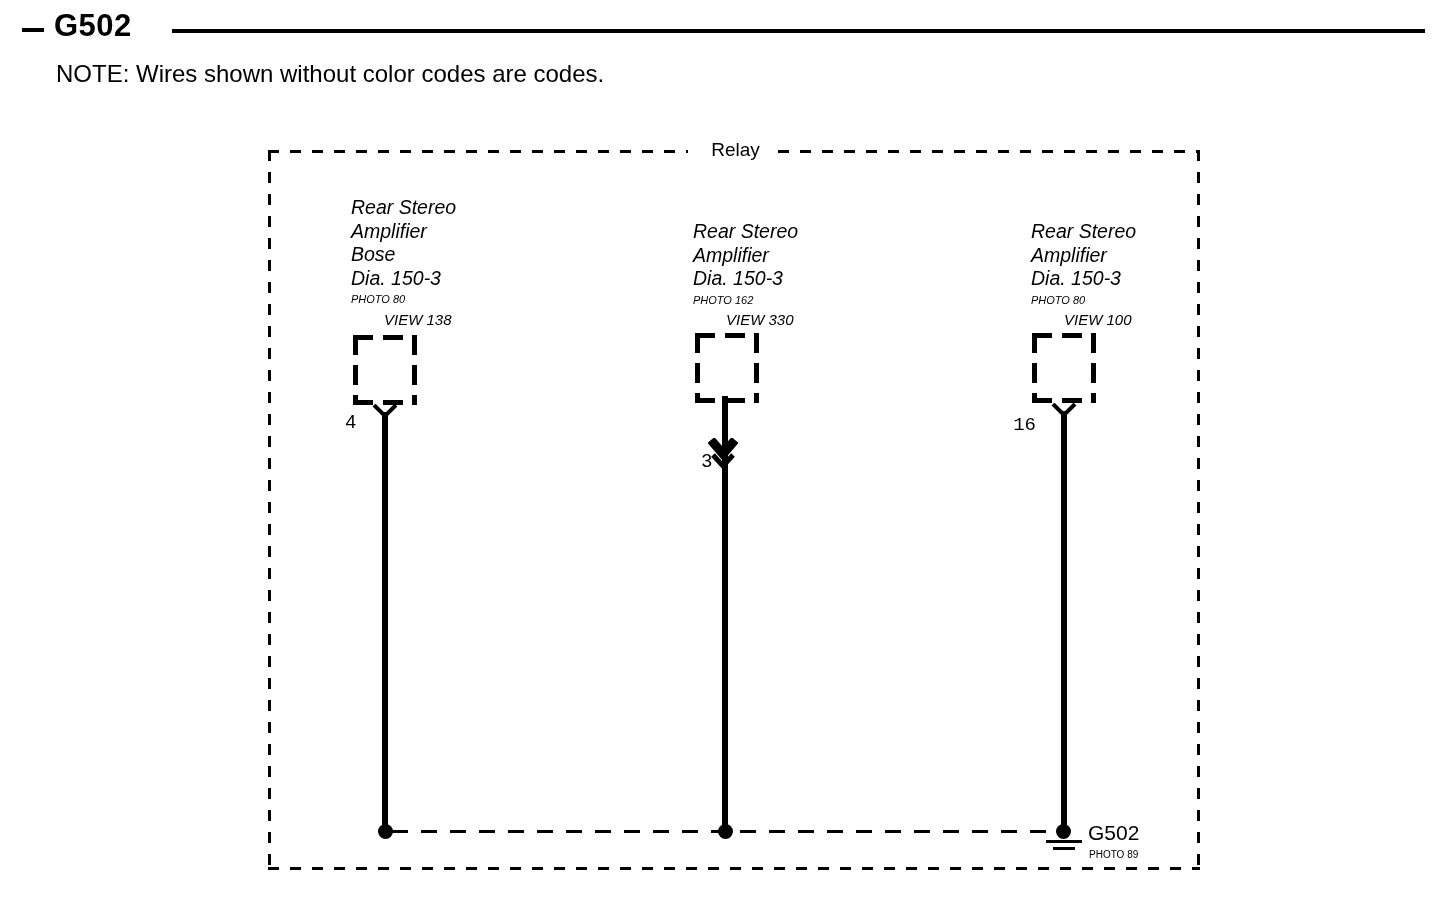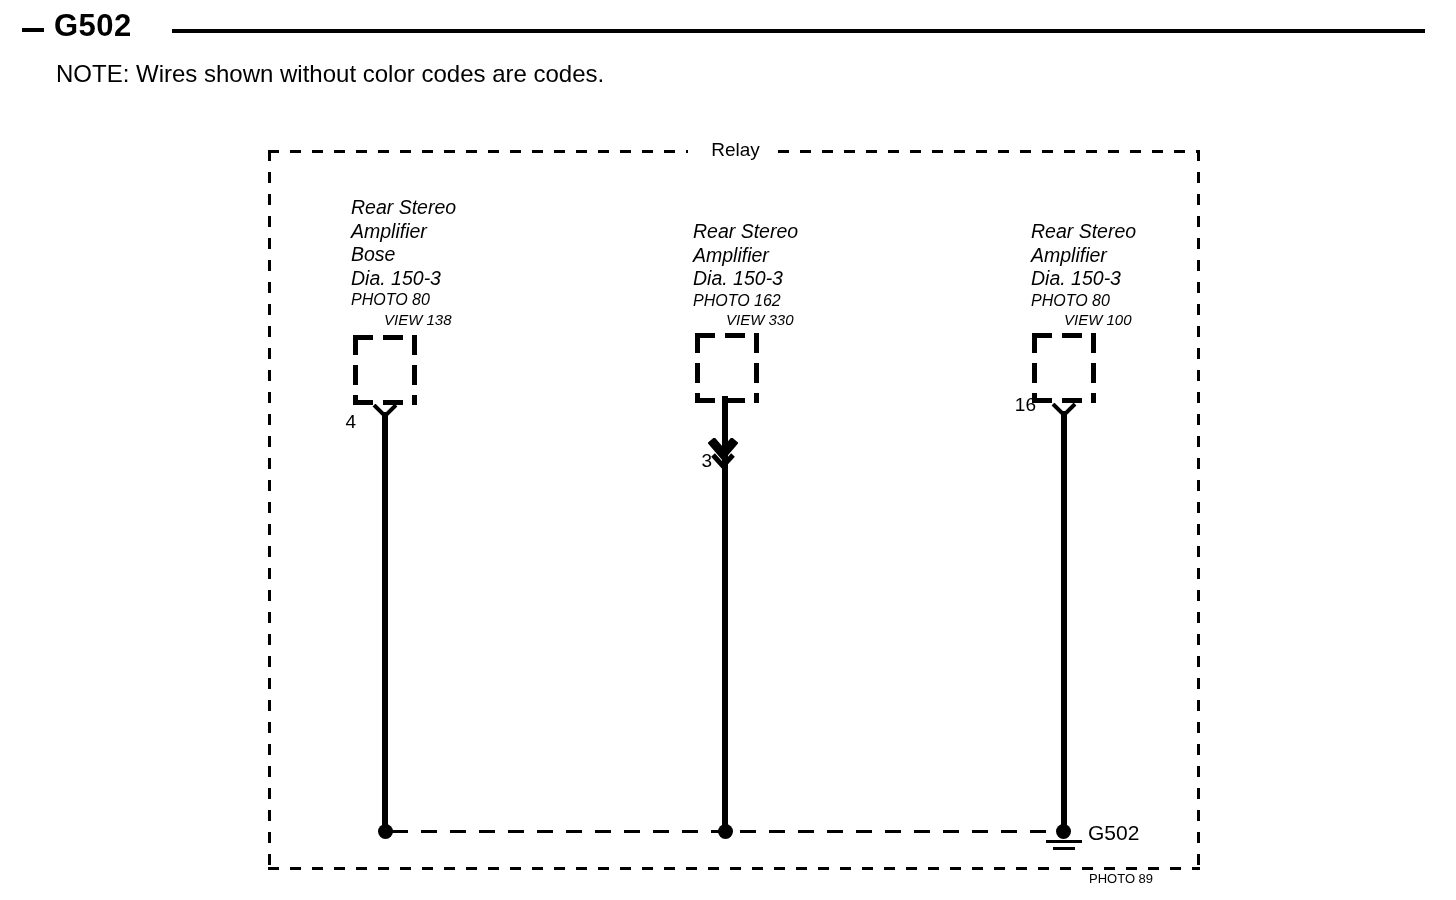--- a/index.html
+++ b/index.html
@@ -103,21 +103,21 @@
   .component {
     position: absolute;
     font-style: italic;
   }
   .comp-name {
     font-size: 19.5px;
     line-height: 23.5px;
     white-space: nowrap;
   }
   .comp-photo {
-    font-size: 16px;
+    font-size: 11px;
     line-height: 19.5px;
     white-space: nowrap;
   }
   .comp-view {
     font-size: 15px;
     line-height: 19.5px;
     white-space: nowrap;
     padding-left: 6px;
     margin-left: 27px;
   }
@@ -202,24 +202,23 @@
     left: 1088px;
     top: 820px;
     font-size: 21px;
     line-height: 25px;
     white-space: nowrap;
   }
   #ground-photo {
     position: absolute;
     left: 1089px;
     top: 845px;
-    font-size: 13px;
+    font-size: 10px;
     line-height: 19px;
     white-space: nowrap;
-    margin-top: 24px;
   }
 </style>
 </head>
 <body>
 
 <div id="header-title-row">
   <div id="title-dash"></div>
   <div id="page-title">G502</div>
   <div id="title-rule"></div>
 </div>
@@ -282,21 +281,21 @@
   <div class="comp-name">Dia. 150-3</div>
   <div class="comp-photo">PHOTO 80</div>
   <div class="comp-view">VIEW 100</div>
 </div>
 <div class="conn-box" style="left:1032px; top:333px;">
   <div class="cb-edge cb-h cb-top"></div>
   <div class="cb-edge cb-h cb-bottom"></div>
   <div class="cb-edge cb-v cb-left"></div>
   <div class="cb-edge cb-v cb-right"></div>
 </div>
-<div class="pin-label" style="left:1006px; top:394px; width:30px;">16</div>
+<div class="pin-label" style="left:1006px; top:414px; width:30px;font-family:Liberation Mono, monospace;">16</div>
 <svg class="conn-y" style="left:1051px; top:403px;" viewBox="0 0 26 18">
   <path d="M2,1 L13,12 L24,1" stroke="#000" stroke-width="4" fill="none"></path>
 </svg>
 <div class="wire" style="left:1061px; top:411px; height:421px;"></div>
 <div class="node-dot" style="left:1056px; top:824px;"></div>
 
 <div id="ground-bus"></div>
 <div id="ground-symbol">
   <div class="gnd-bar" id="gnd-bar-1"></div>
   <div class="gnd-bar" id="gnd-bar-2"></div>

